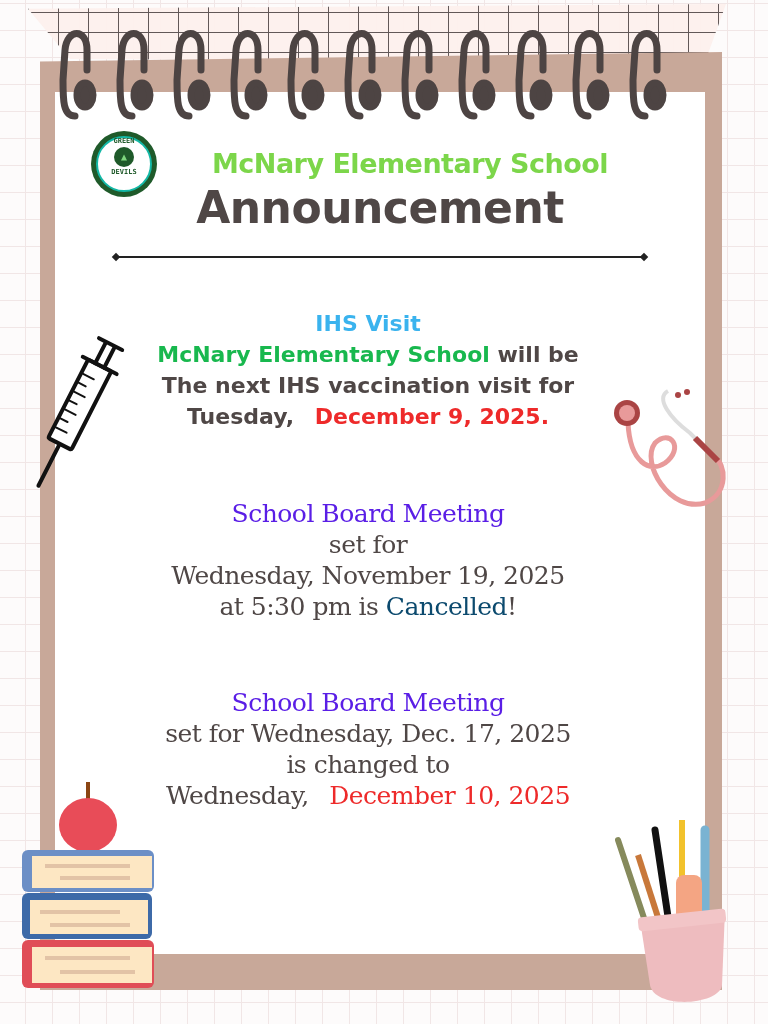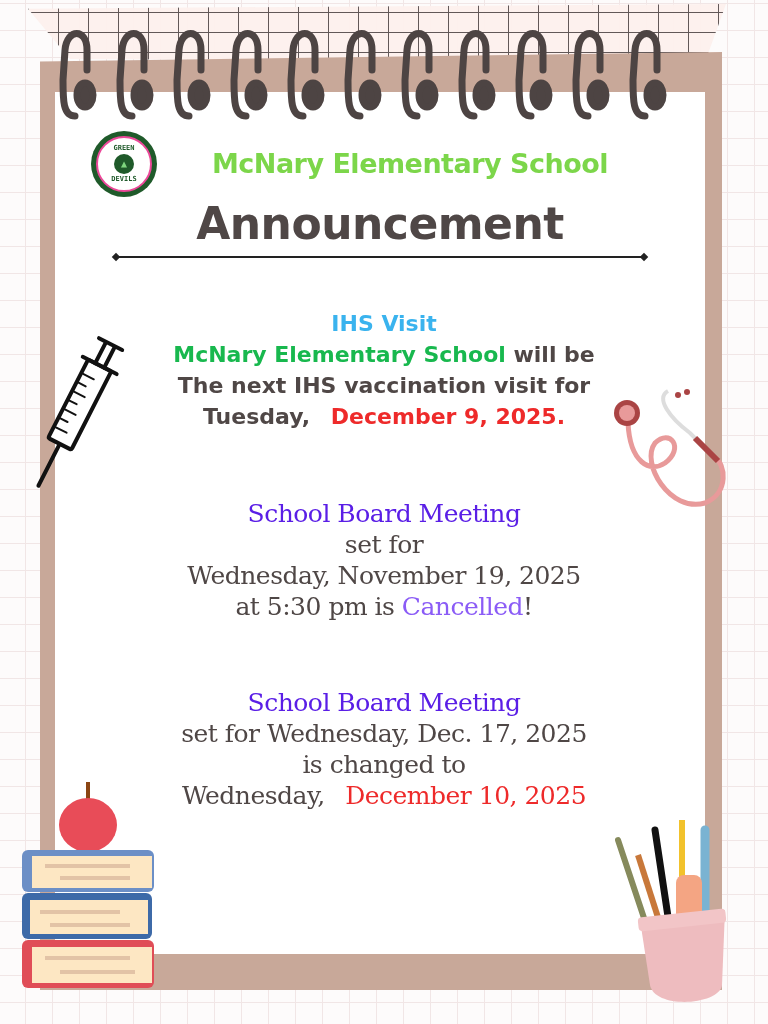--- a/index.html
+++ b/index.html
@@ -35,58 +35,58 @@
   }
   .rings { position:absolute; left:55px; top:20px; width:640px; height:100px; }
 
   .logo {
     position:absolute; left:91px; top:131px; width:66px; height:66px;
     border-radius:50%; background:#1f5a2a;
     display:flex; align-items:center; justify-content:center;
   }
   .logo-inner {
     width:56px; height:56px; border-radius:50%; background:#fff;
-    border:2px solid #ec4899; box-sizing:border-box; position:relative;
-    display:flex; flex-direction:column; align-items:center; justify-content:center;
+    border:2px solid #14b8a6; box-sizing:border-box; position:relative;
+    display:flex; flex-direction:column; align-items:center; 
     font-family:"DejaVu Sans Mono", monospace; font-weight:bold;
     color:#1f5a2a; font-size:7px; line-height:1;
   }
   .logo-mark {
     width:20px; height:20px; border-radius:50%; background:#1f5a2a;
     margin:2px 0; display:flex; align-items:center; justify-content:center;
     color:#7ed67e; font-size:10px;
   }
   .school-title {
     position:absolute; left:160px; top:148px; width:500px; text-align:center;
     font-family:"DejaVu Sans", sans-serif; font-weight:bold;
     color:#7cd64a; font-size:27px; letter-spacing:-0.5px;
   }
   .announce {
-    position:absolute; left:160px; top:198px; width:440px; text-align:center;
+    position:absolute; left:160px; top:182px; width:440px; text-align:center;
     font-family:"DejaVu Sans", sans-serif; font-weight:bold;
     color:#4f4746; font-size:44px; letter-spacing:-0.5px;
   }
   .divider {
     position:absolute; left:116px; top:256px; width:528px; height:2px; background:#222;
   }
   .divider::before, .divider::after {
     content:""; position:absolute; top:-2px; width:6px; height:6px; background:#222;
     transform:rotate(45deg);
   }
   .divider::before { left:-3px; }
   .divider::after { right:-3px; }
 
-  .block { position:absolute; left:120px; width:528px; text-align:center; }
+  .block { position:absolute; left:104px; width:528px; text-align:center; }
   .ihs { top:308px; font-family:"DejaVu Sans", sans-serif; font-weight:bold; font-size:22px; line-height:31px; color:#4f4746; }
   .ihs .hd { color:#3ab3ee; }
   .green { color:#18b84e; }
   .red { color:#ee2a2a;margin-left:13px; }
   .serif { font-family:"DejaVu Serif", serif; font-weight:normal; font-size:25px; line-height:31px; color:#4f4746; letter-spacing:-0.5px; }
   .serif .hd { color:#5a1ee6; }
-  .pink { color:#8b5cf6; }
+  .pink { color:#0c4a6e; }
   .b2 { top:498px; }
   .b3 { top:687px; }
 
   .deco { position:absolute; }
 </style>
 </head>
 <body>
 
 <div class="tape"></div>
 <div class="frame"></div>

